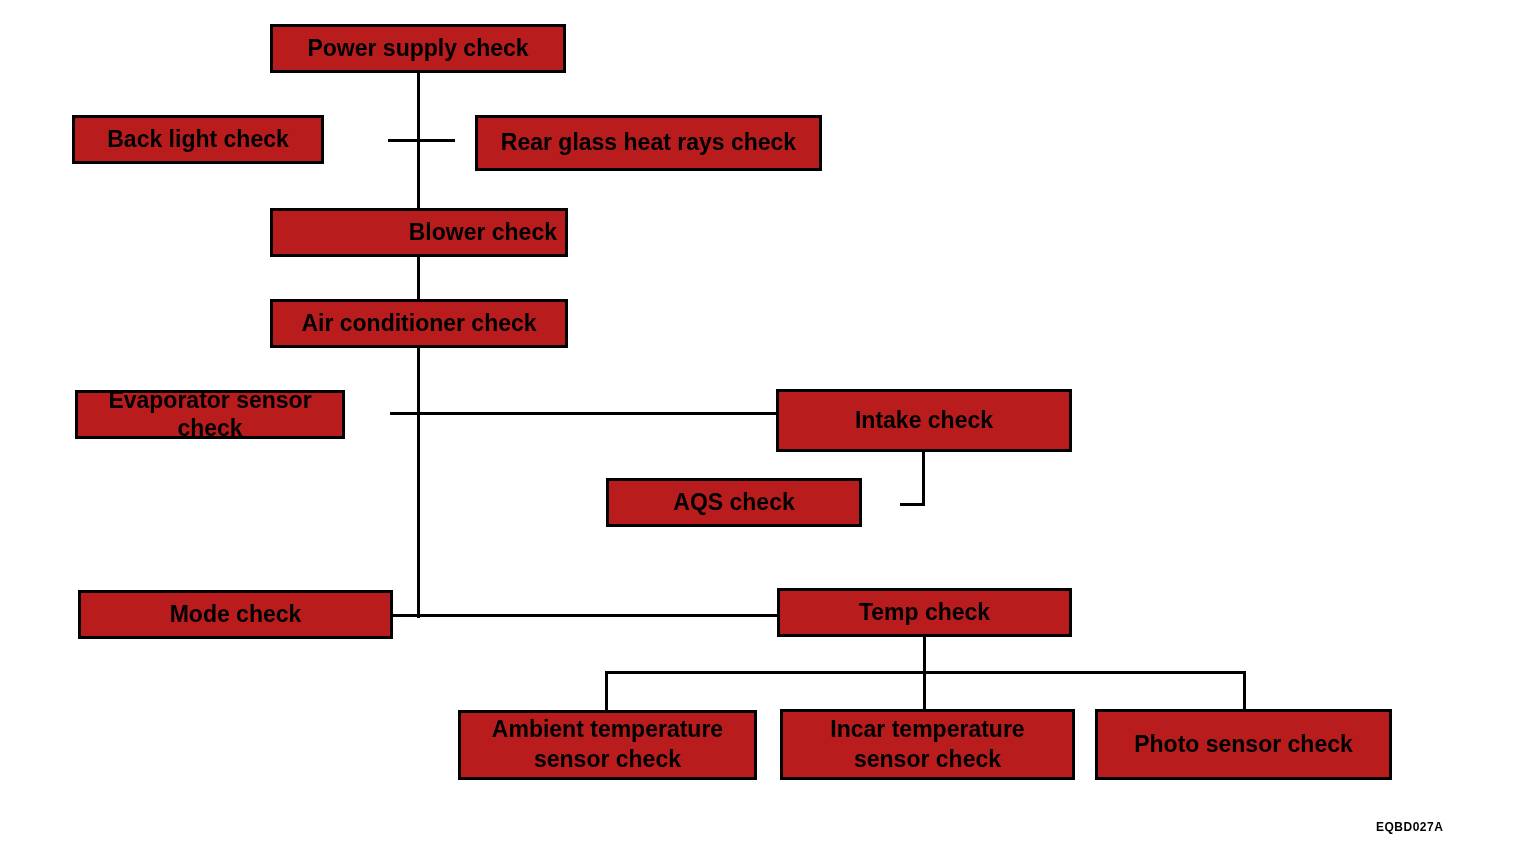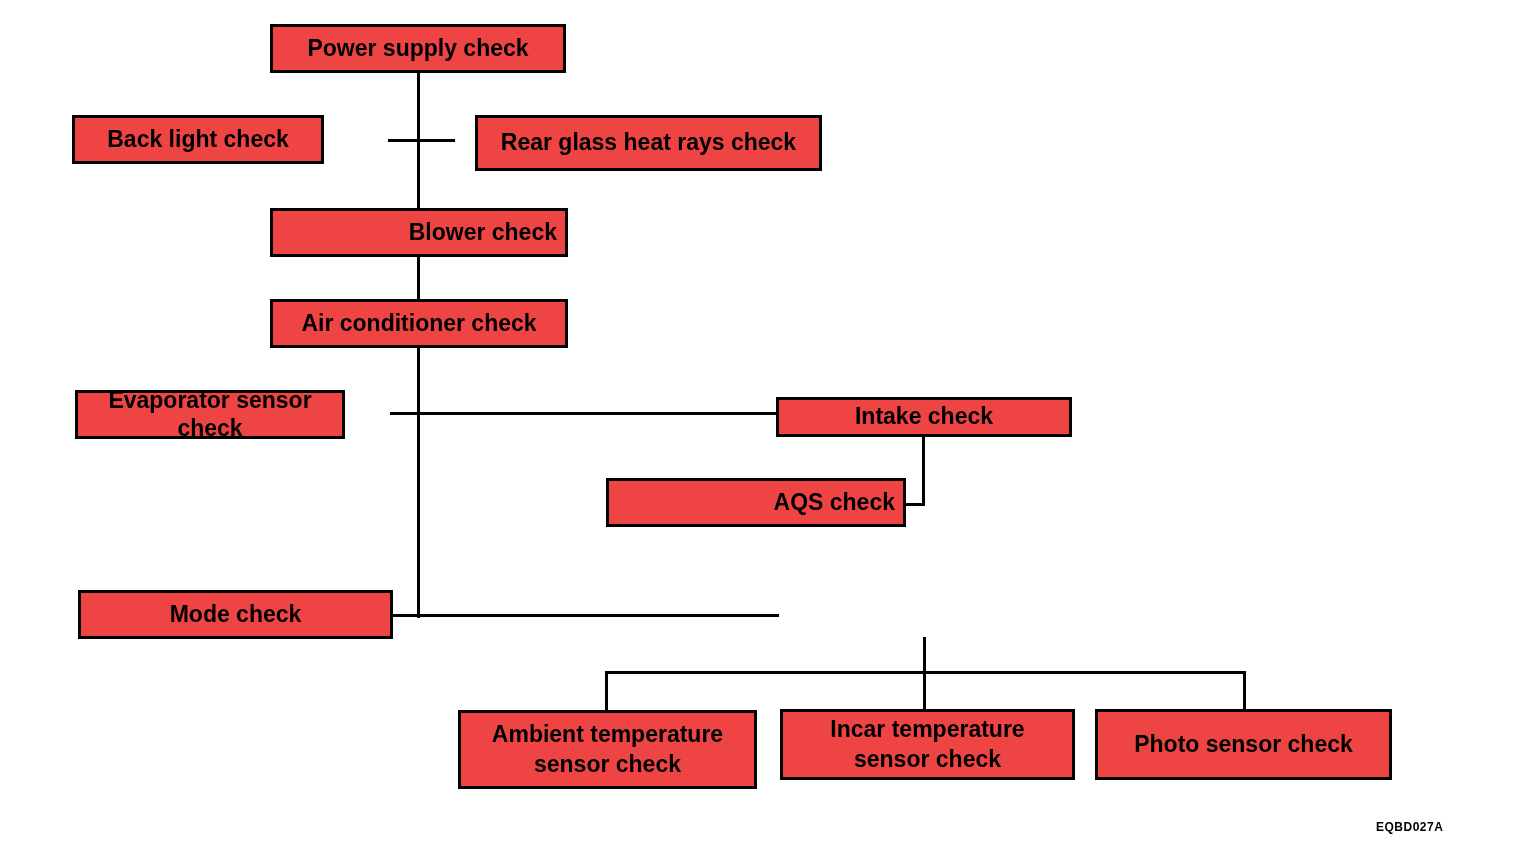--- a/index.html
+++ b/index.html
@@ -12,21 +12,21 @@
     width: 1520px;
     height: 854px;
     background: #ffffff;
     overflow: hidden;
     font-family: "Liberation Sans", sans-serif;
   }
   .node {
     position: absolute;
     box-sizing: border-box;
     border: 3px solid #000000;
-    background: #ef4444;
+    background: #b91c1c;
     display: flex;
     align-items: center;
     justify-content: center;
     text-align: center;
     color: #000000;
     font-weight: 700;
     font-size: 23px;
     line-height: 1.18;
     letter-spacing: 0px;
     z-index: 3;
@@ -99,34 +99,37 @@
   </div>
 
   <div class="node" style="left:270px; top:299px; width:298px; height:49px;">
     <span class="label">Air conditioner check</span>
   </div>
 
   <div class="node" style="left:75px; top:390px; width:270px; height:49px;">
     <span class="label">Evaporator sensor check</span>
   </div>
 
-  <div class="node" style="left:776px; top:389px; width:296px; height:40px;margin-top:8px;">
+  <div class="node" style="left:776px; top:389px; width:296px; height:63px;">
     <span class="label">Intake check</span>
   </div>
 
-  <div class="node" style="left:606px; top:478px; width:300px; height:49px;justify-content:flex-end;">
+  <div class="node" style="left:606px; top:478px; width:256px; height:49px;">
     <span class="label">AQS check</span>
   </div>
 
   <div class="node" style="left:78px; top:590px; width:315px; height:49px;">
     <span class="label">Mode check</span>
   </div>
 
+  <div class="node" style="left:777px; top:588px; width:295px; height:49px;">
+    <span class="label">Temp check</span>
+  </div>
 
-  <div class="node two-line" style="left:458px; top:710px; width:299px; height:79px;">
+  <div class="node two-line" style="left:458px; top:710px; width:299px; height:70px;">
     <span class="label">Ambient temperature
 sensor check</span>
   </div>
 
   <div class="node two-line" style="left:780px; top:709px; width:295px; height:71px;">
     <span class="label">Incar temperature
 sensor check</span>
   </div>
 
   <div class="node" style="left:1095px; top:709px; width:297px; height:71px;">

